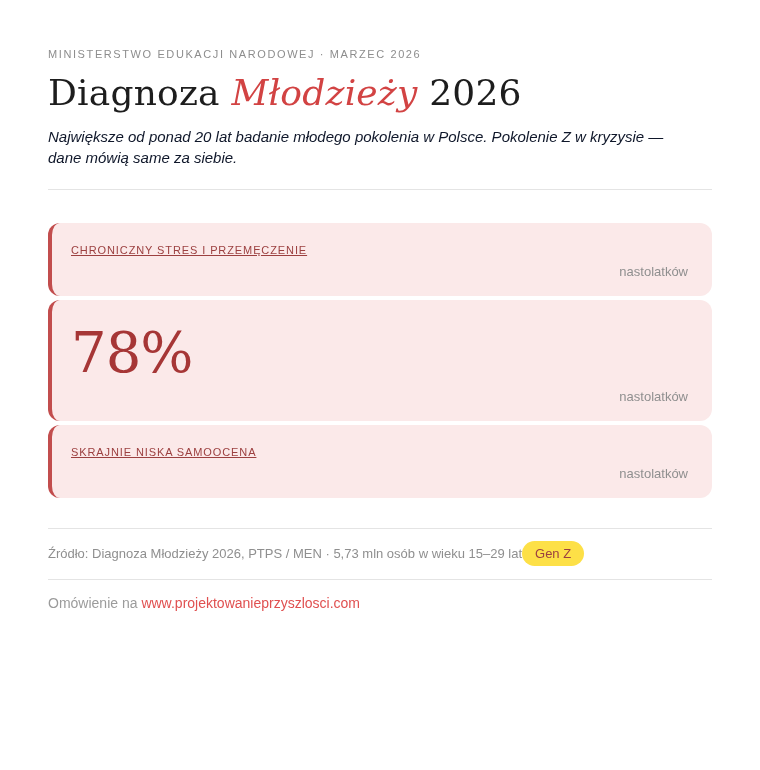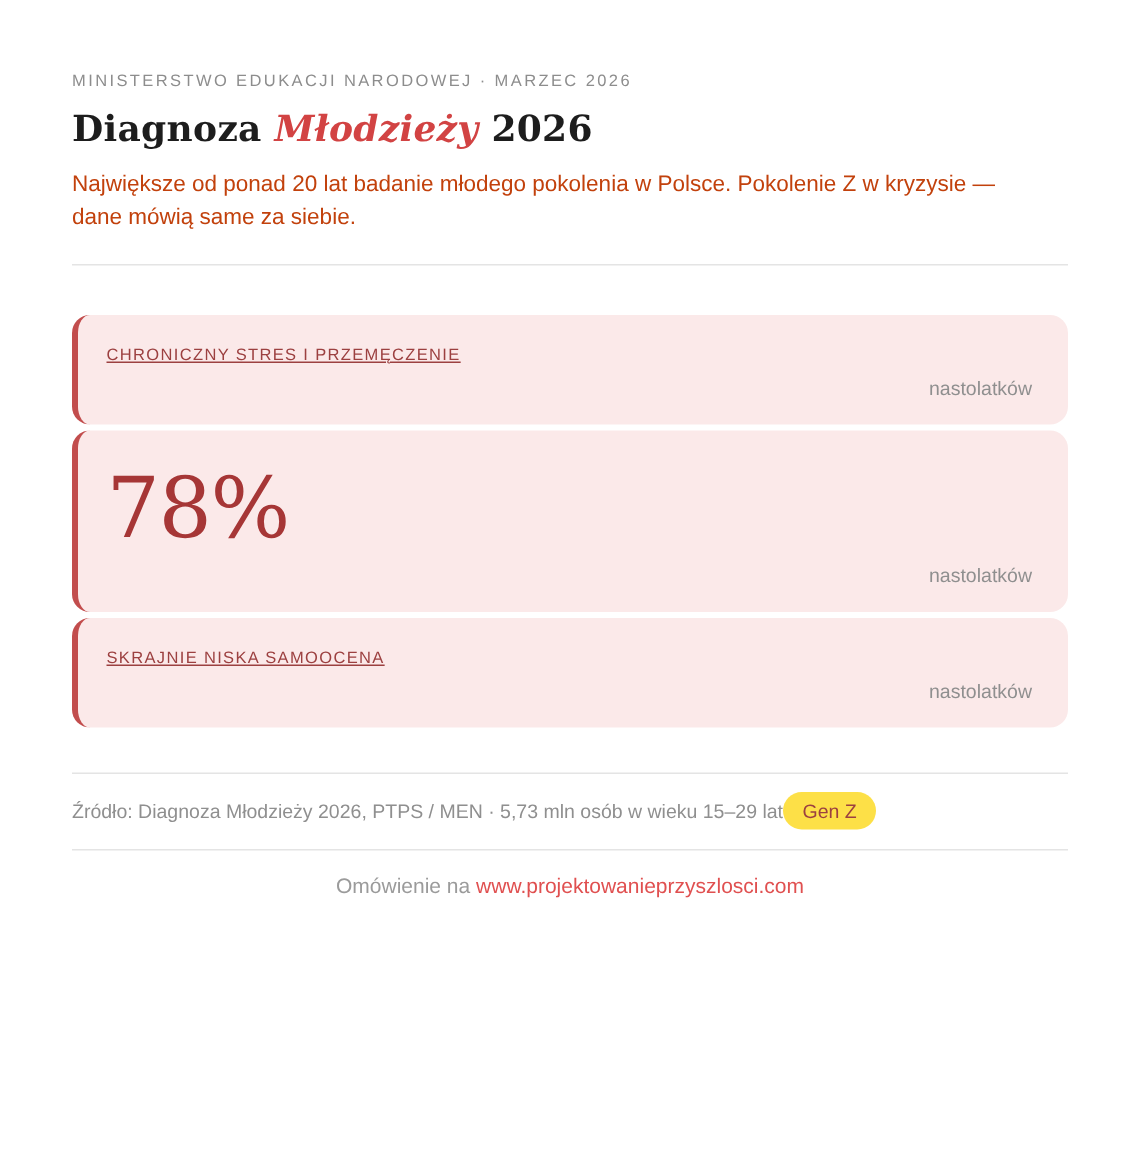--- a/index.html
+++ b/index.html
@@ -17,36 +17,37 @@
   .eyebrow {
     font-size: 11px;
     letter-spacing: 1.6px;
     color: #8d8d8d;
     text-transform: uppercase;
     font-weight: 400;
   }
   .title {
     margin-top: 13px;
     font-family: "DejaVu Serif", serif;
-    font-weight: 700;
-    font-size: 24px;
+    font-weight: 400;
+    font-size: 36px;
     line-height: 1.1;
     color: #1d1d1d;
     letter-spacing: 0.2px;
   }
   .title .accent {
     color: #d24343;
     font-style: italic;
   }
   .lede {
     margin-top: 13px;
     font-size: 15px;
     line-height: 1.45;
-    color: #c2410c;
+    color: #0f172a;
     max-width: 634px;
+    font-style: italic;
   }
   .divider {
     border: none;
     border-top: 1px solid #e4e4e4;
     height: 0;
   }
   .divider-top { margin-top: 20px; }
   .stats { margin-top: 33px; }
   .stat-card {
     background: #fbe9e9;
@@ -91,21 +92,21 @@
   }
   .genz-badge {
     background: #fde047;
     color: #9c4040;
     font-size: 13px;
     padding: 5px 13px;
     border-radius: 999px;
     white-space: nowrap;
   }
   .closing-row {
-    text-align: center;
+    text-align: left;
     padding-top: 15px;
     font-size: 14px;
     color: #9b9b9b;
   }
   .closing-link {
     color: #e05050;
     text-decoration: none;
   }
 </style>
 </head>

